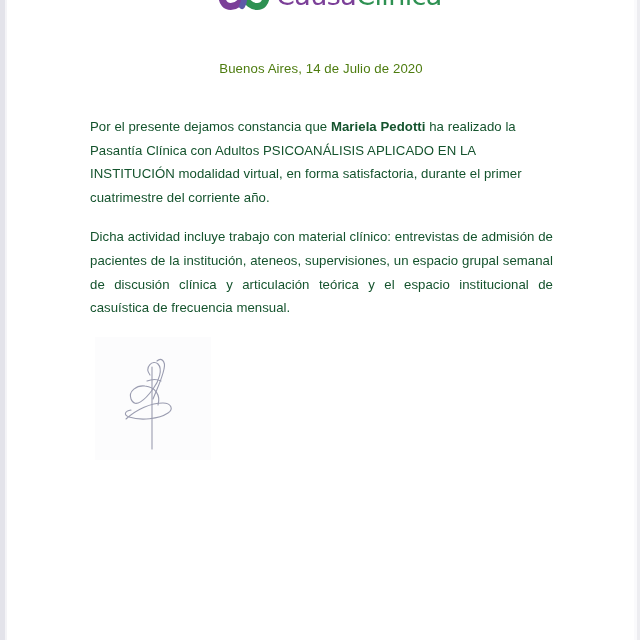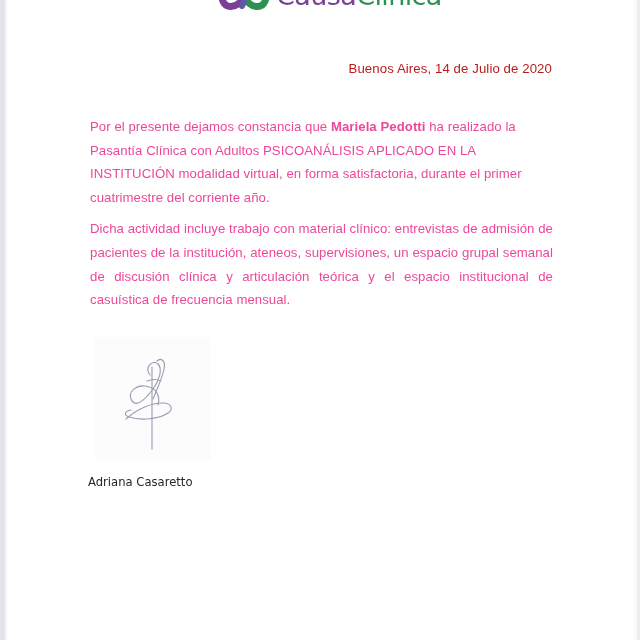--- a/index.html
+++ b/index.html
@@ -83,46 +83,46 @@
   }
   .logo-word .w1 { color: #7b3f98; }
   .logo-word .w2 { color: #2e9152; }
 
   
   .date-line {
     position: absolute;
     left: 90px;
     top: 61px;
     width: 462px;
-    text-align: right;
+    text-align: center;
     font-size: 13.2px;
-    color: #b91c1c;
+    color: #4d7c0f;
     letter-spacing: 0.1px;
   }
 
   .body-block {
     position: absolute;
     left: 90px;
     top: 115px;
     width: 463px;
   }
 
   .para {
     font-size: 13.2px;
-    color: #ec4899;
+    color: #14532d;
     line-height: 23.6px;
     margin: 0;
     letter-spacing: 0.05px;
   }
   .para.justified {
     text-align: justify;
     text-justify: inter-word;
   }
   .para + .para {
-    margin-top: 8px;
+    margin-top: 16px;
   }
   .para.gap {
     margin-top: 20px;
   }
   .para b {
     font-weight: bold;
   }
 
   
   .signature-box {
@@ -193,16 +193,15 @@
         <path d="M62 24 C66 20, 71 24, 69 32 C67 42, 62 52, 58 62"></path>
         <path d="M31 82 C42 72, 56 66, 68 66 C76 66, 79 72, 73 76
                  C64 82, 46 84, 34 80 C28 78, 30 74, 36 73"></path>
         <path d="M57 30 L57 112"></path>
         <path d="M52 44 C57 42, 62 42, 66 44"></path>
       </g>
     </svg>
   </div>
 
   <div class="closing">
-    <div>Adriana Casaretto</div>
   </div>
 
 </div>
 
 </body></html>

